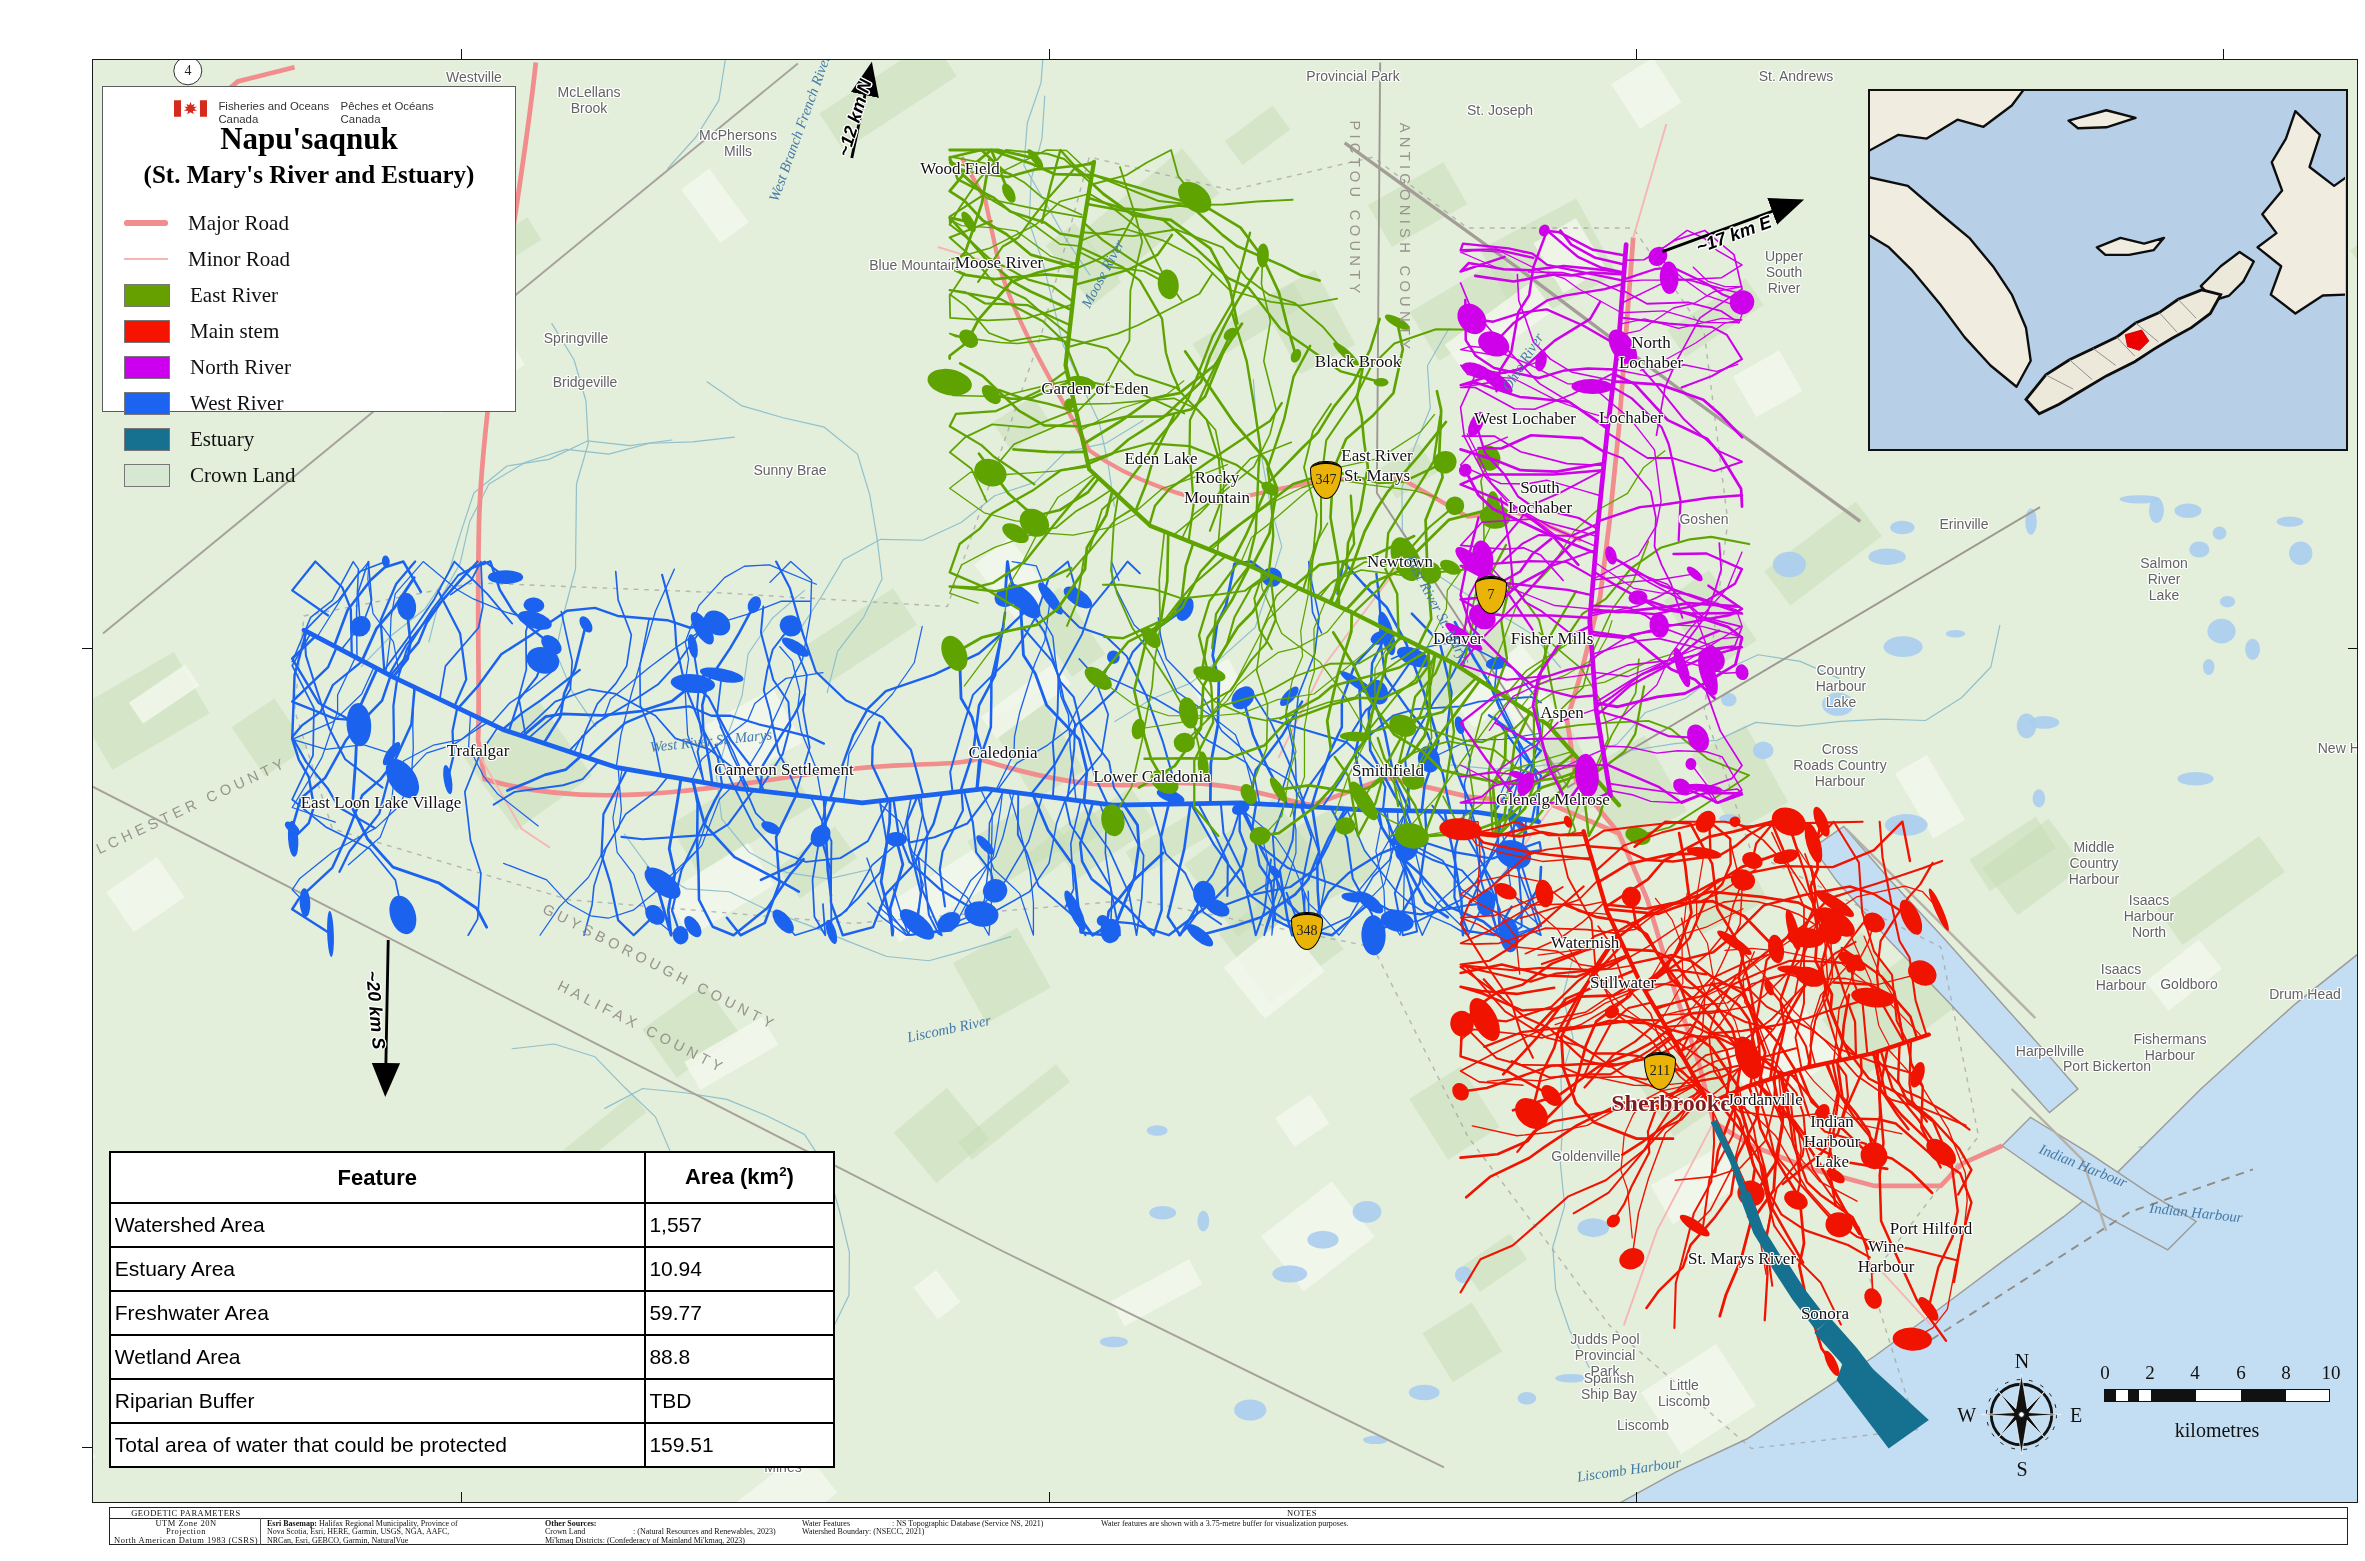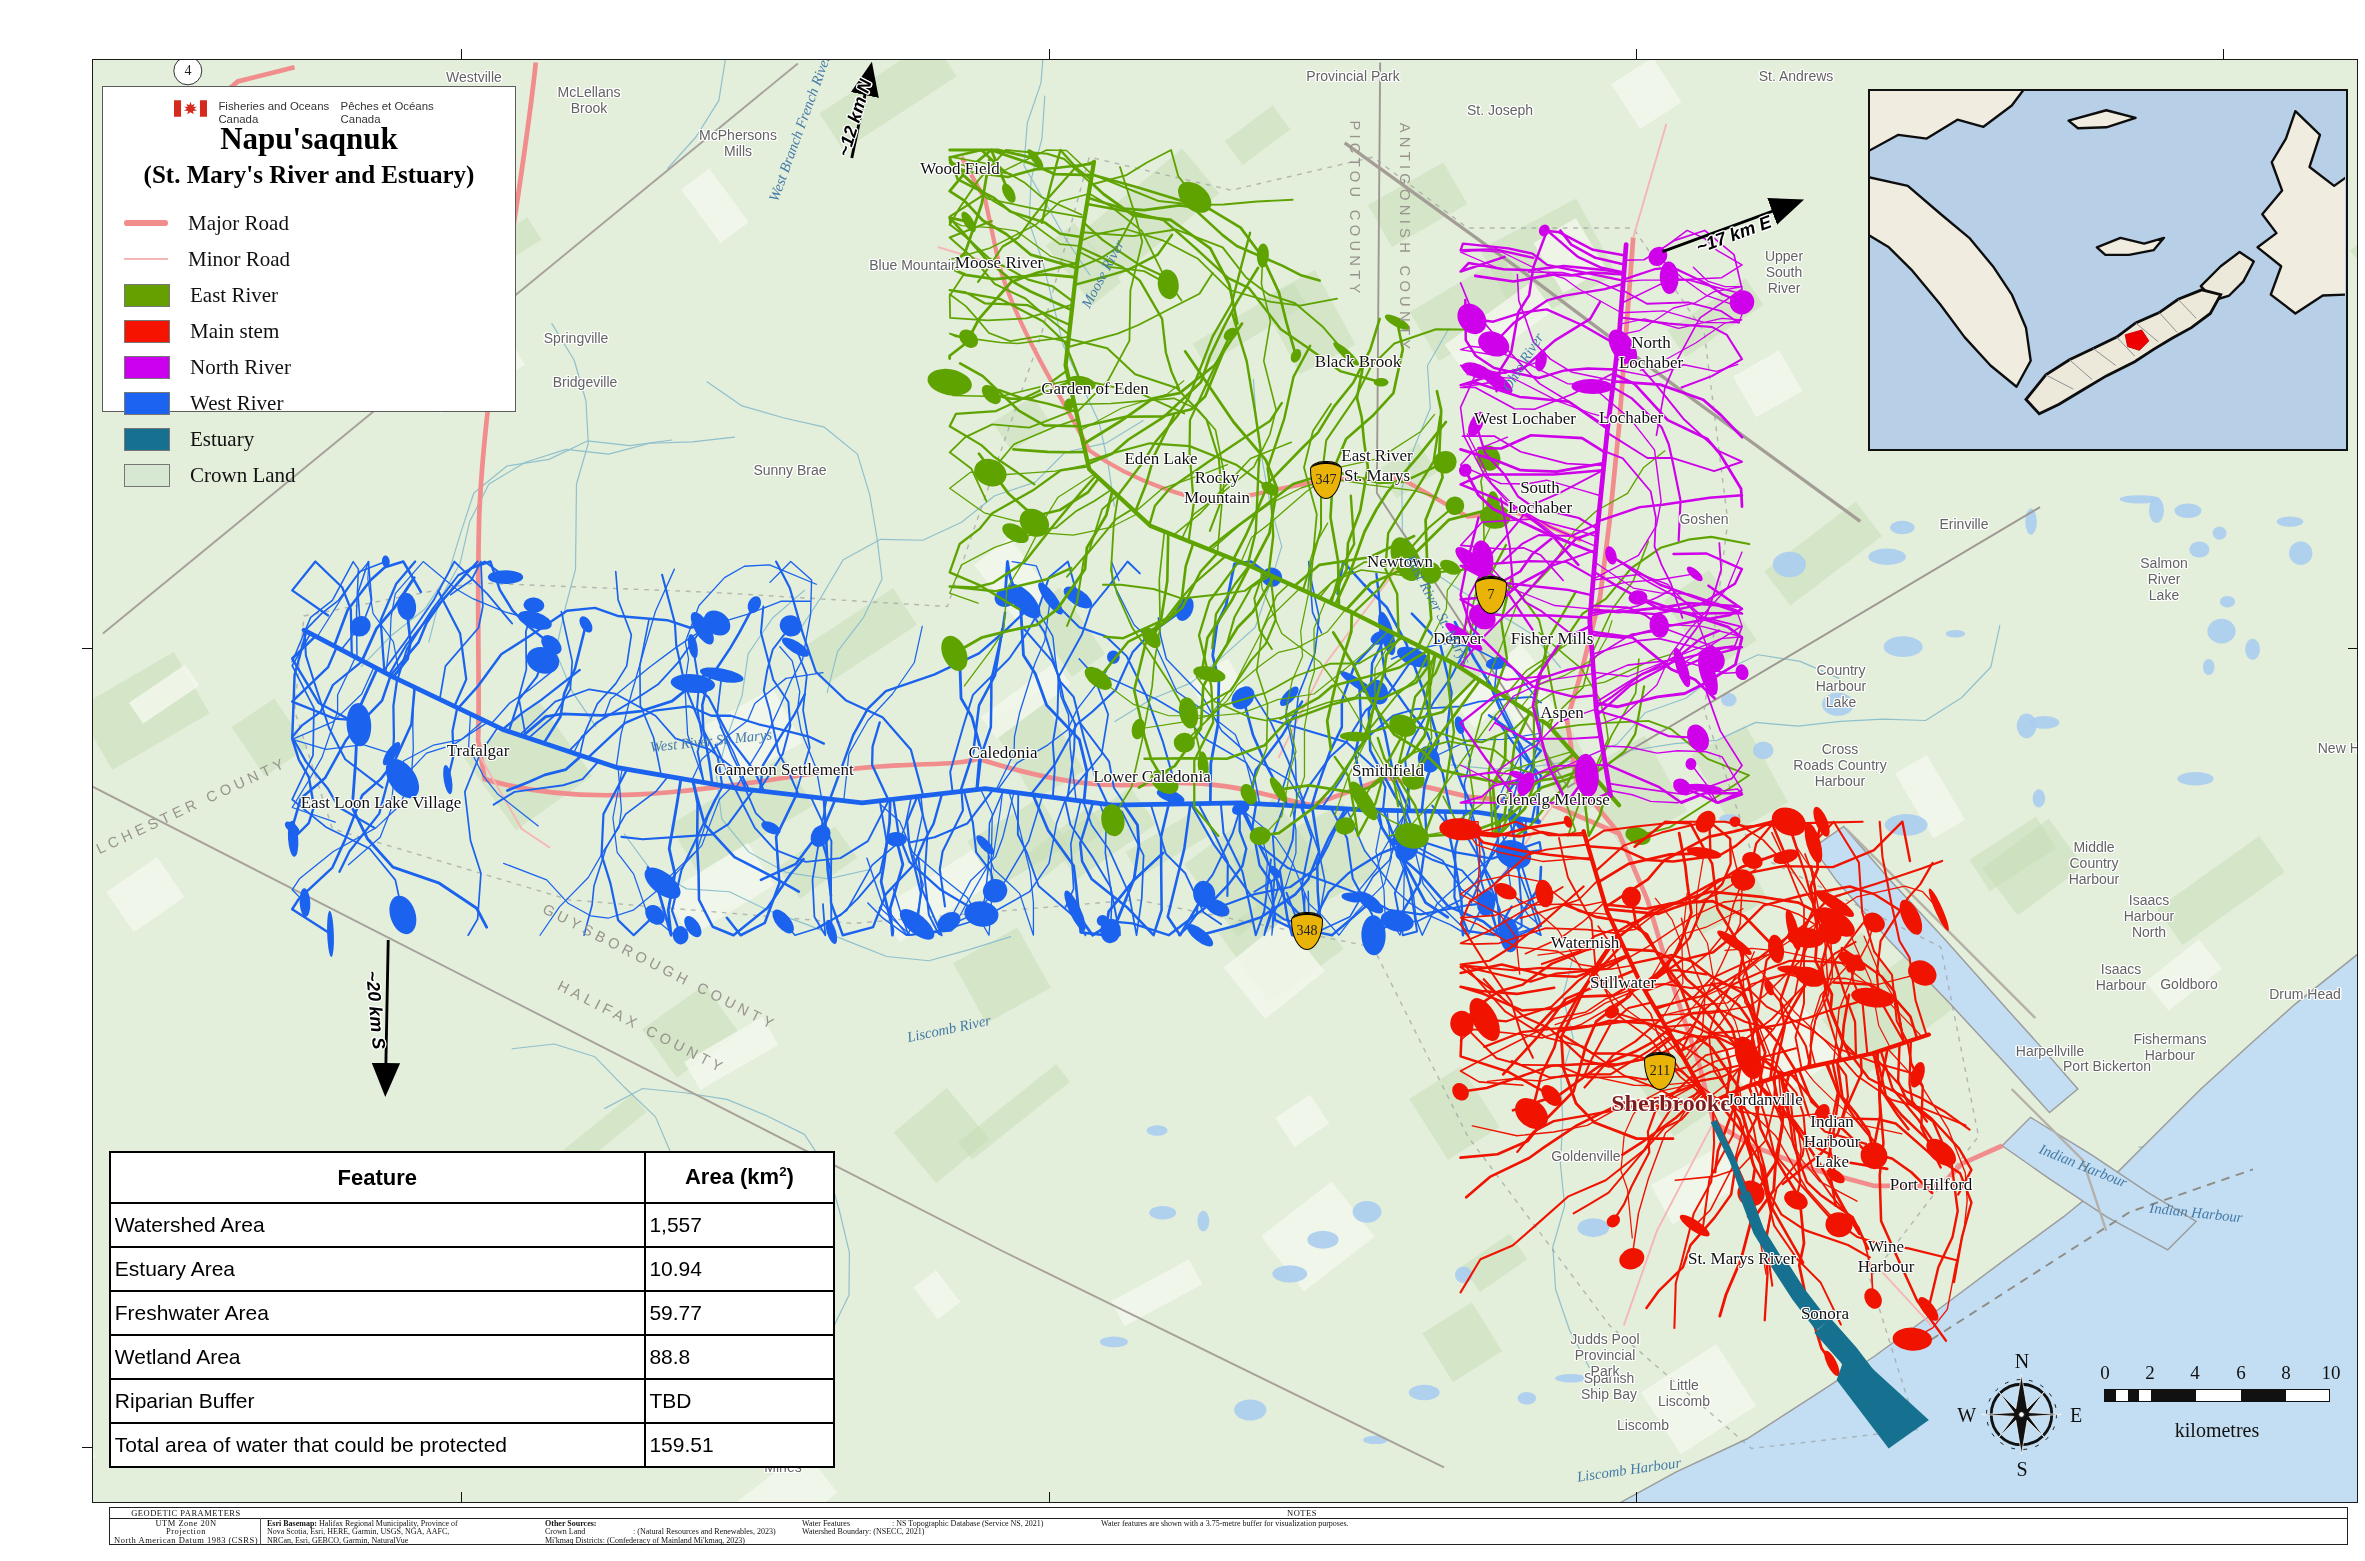--- a/index.html
+++ b/index.html
@@ -1205,21 +1205,21 @@
         <span class="lbl town halo" style="left: 1151px; top: 776px;">Lower Caledonia</span>
         <span class="lbl town halo" style="left: 1387px; top: 770px;">Smithfield</span>
         <span class="lbl town halo" style="left: 1552px; top: 799px;">Glenelg Melrose</span>
         <span class="lbl town halo" style="left: 1584px; top: 942px;">Waternish</span>
         <span class="lbl town halo" style="left: 1622px; top: 982px;">Stillwater</span>
         <span class="lbl town-big halo" style="left: 1670px; top: 1102px;">Sherbrooke</span>
         <span class="lbl town halo" style="left: 1741px; top: 1099px; margin-left: 23px;">Jordanville</span>
         <span class="lbl town halo" style="left: 1831px; top: 1141px;">Indian
 Harbour
 Lake</span>
-        <span class="lbl town halo" style="left: 1930px; top: 1184px;">Port Hilford</span>
+        <span class="lbl town halo" style="left: 1930px; top: 1228px;">Port Hilford</span>
         <span class="lbl town halo" style="left: 1885px; top: 1256px;">Wine
 Harbour</span>
         <span class="lbl town halo" style="left: 1741px; top: 1258px;">St. Marys River</span>
         <span class="lbl town halo" style="left: 1824px; top: 1313px;">Sonora</span>
         <span class="lbl water" style="left: 799px; top: 127px; transform: translate(-50%, -50%) rotate(-70deg);">West Branch French River</span>
         <span class="lbl water" style="left: 1102px; top: 273px; transform: translate(-50%, -50%) rotate(-62deg);">Moose River</span>
         <span class="lbl water" style="left: 1522px; top: 361px; transform: translate(-50%, -50%) rotate(-58deg);">Ohio River</span>
         <span class="lbl water" style="left: 1437px; top: 609px; transform: translate(-50%, -50%) rotate(62deg);">East River St. Marys</span>
         <span class="lbl water" style="left: 710px; top: 740px; transform: translate(-50%, -50%) rotate(-6deg);">West River St. Marys</span>
         <span class="lbl water" style="left: 948px; top: 1028px; transform: translate(-50%, -50%) rotate(-12deg);">Liscomb River</span>

